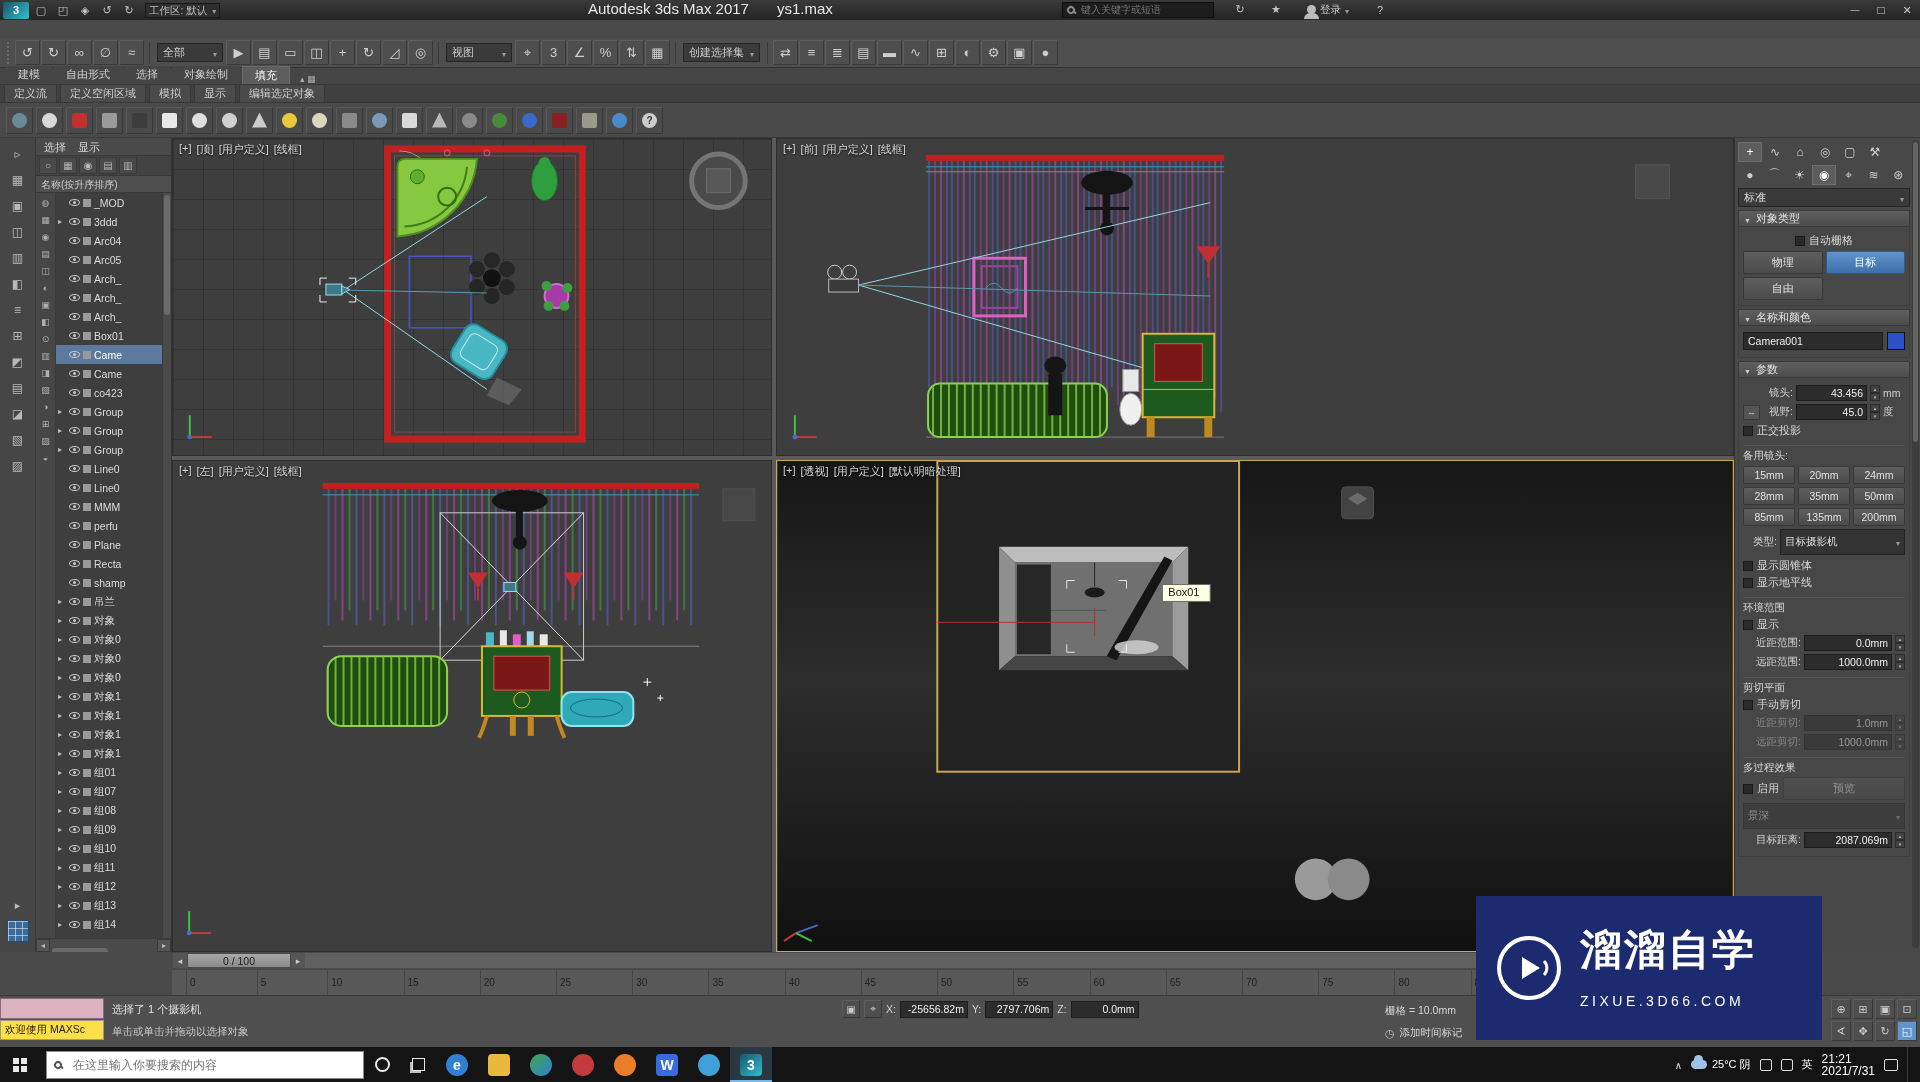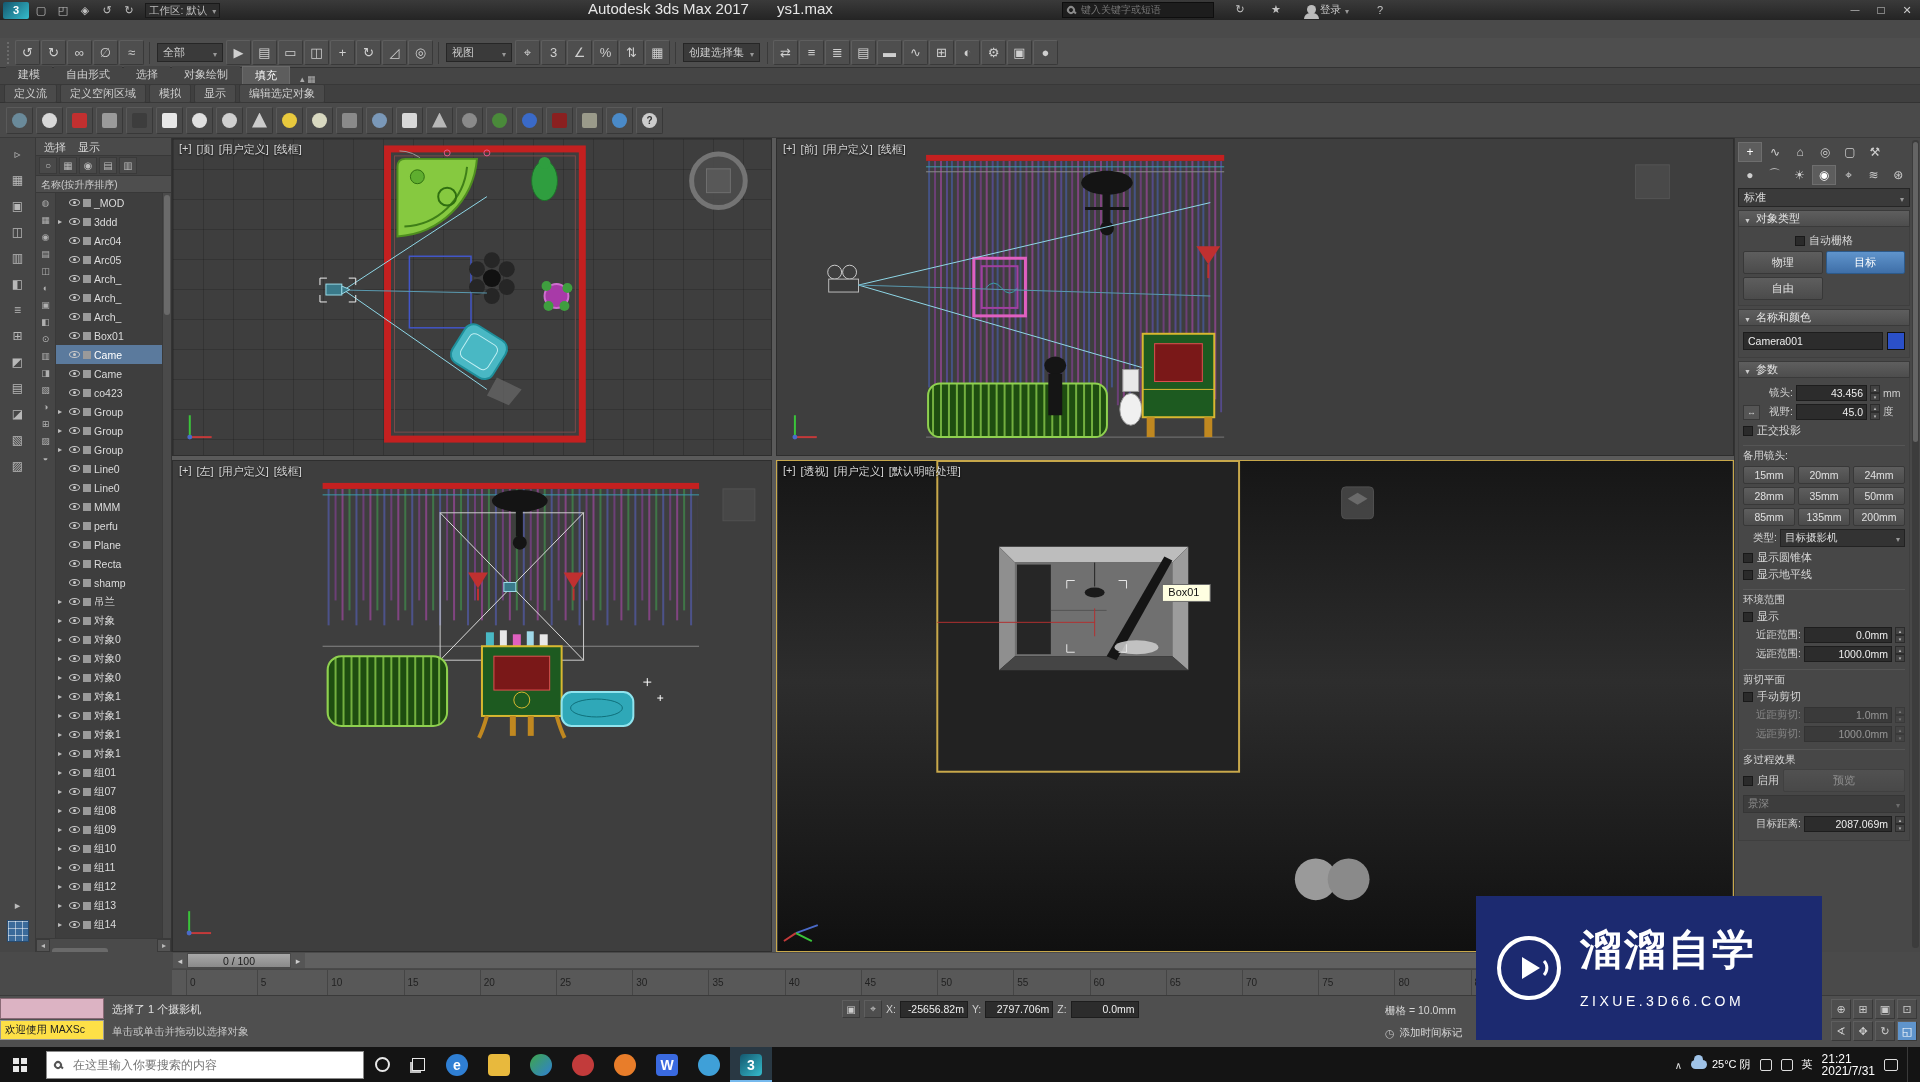--- a/index.html
+++ b/index.html
@@ -115,21 +115,21 @@
 .spin{display:flex;flex-direction:column;width:10px;flex:none}
 .spin span{height:8px;background:#424242;border:1px solid #2c2c2c;display:flex;align-items:center;justify-content:center}
 .spin .up::after{content:"▴";font-size:5px;color:#bbb}
 .spin .dn::after{content:"▾";font-size:5px;color:#bbb}
 .punit{width:22px;font-size:10.5px;color:#cfcfcf;flex:none}
 .mini{width:17px;height:15px;background:#555;border:1px solid #383838;display:flex;align-items:center;justify-content:center;color:#ccc;font-size:9px;flex:none}
 .mini::after{content:"↔"}
 .glab{margin-top:7px;padding-top:3px;border-top:1px solid #555;font-size:10.5px;color:#d6d6d6}
 .lensgrid{display:grid;grid-template-columns:repeat(3,1fr);gap:3px;margin:3px 0}
 .lens-btn{background:linear-gradient(#5e5e5e,#4b4b4b);border:1px solid #383838;border-radius:2px;text-align:center;padding:2px 0;font-size:10.5px;color:#e0e0e0}
-.pdrop{flex:1;height:18px;background:#333;border:1px solid #222;display:flex;align-items:center;justify-content:space-between;padding:4px 4px;font-size:10.5px;color:#ddd}
+.pdrop{flex:1;height:18px;background:#333;border:1px solid #222;display:flex;align-items:center;justify-content:space-between;padding:12px 4px;font-size:10.5px;color:#ddd}
 .dis{opacity:.45}
 .cp-scroll{position:absolute;right:1px;top:2px;width:7px;height:808px;background:#3c3c3c;border-radius:3px}
 .cp-scroll::after{content:"";display:block;margin:2px 1px;width:5px;height:300px;background:#646464;border-radius:3px}
 
 .filler{left:0;top:952px;width:172px;height:43px;background:#4a4a4a}
 .filler2{left:1734px;top:952px;width:186px;height:43px;background:#4a4a4a}
 .tslider{left:172px;top:952px;width:1562px;height:17px;background:#606060;border:1px solid #4a4a4a;display:flex;align-items:center}
 .ts-btn{width:14px;height:15px;display:flex;align-items:center;justify-content:center;background:#555;color:#ccc;font-size:9px}
 .ts-prev::after{content:"◂"}
 .ts-next::after{content:"▸"}

